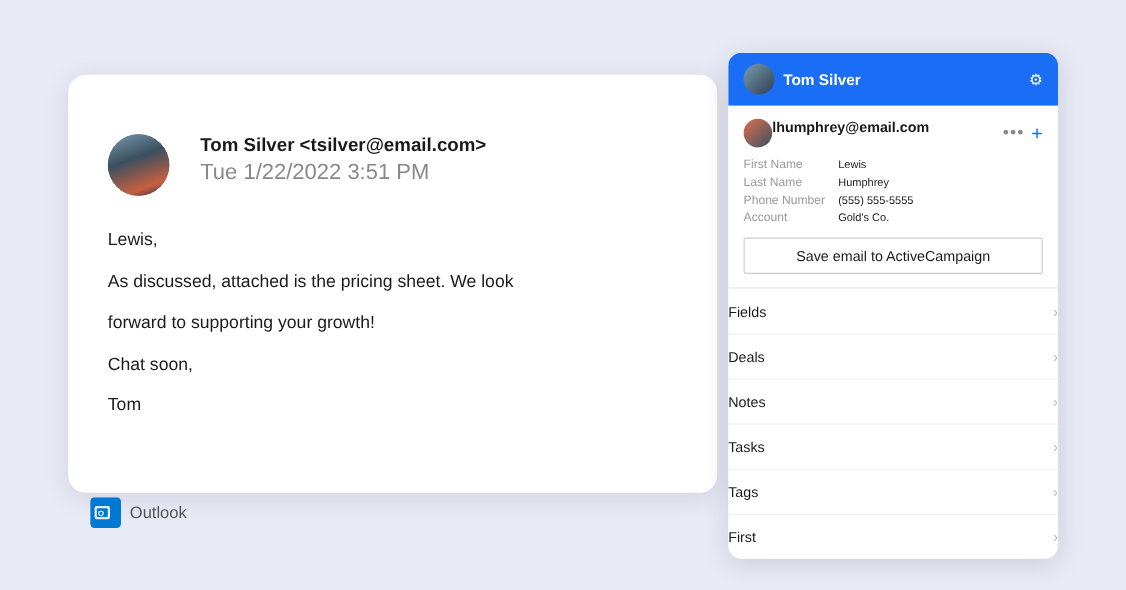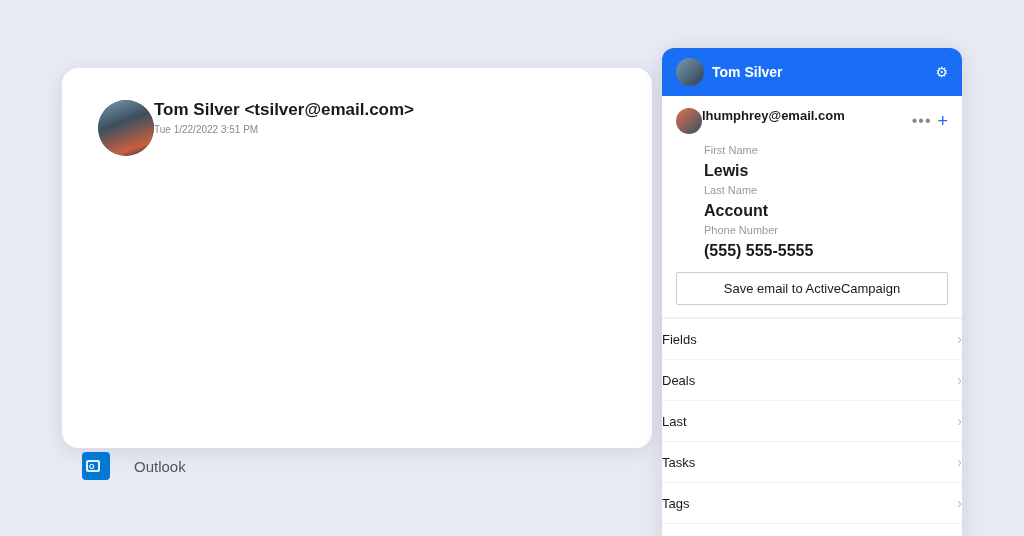--- a/index.html
+++ b/index.html
@@ -30,22 +30,23 @@
       min-height: 380px;
       background: #fff;
       border-radius: 16px;
       box-shadow: 0 4px 24px rgba(0,0,0,0.10);
       padding: 32px 36px 36px 36px;
     }
 
     .email-header {
       display: flex;
       align-items: flex-start;
-      gap: 0;
+      gap: 28px;
       margin-bottom: 28px;
+      margin-top: 22px;
     }
 
     .avatar-circle {
       width: 56px;
       height: 56px;
       border-radius: 50%;
       overflow: hidden;
       flex-shrink: 0;
       background: linear-gradient(135deg, #5c7a8a 0%, #2d3e50 60%, #e07050 100%);
       display: flex;
@@ -66,21 +67,21 @@
       gap: 4px;
     }
 
     .email-sender {
       font-size: 17px;
       font-weight: 600;
       color: #1a1a1a;
     }
 
     .email-date {
-      font-size: 10px;
+      font-size: 20px;
       color: #888;
     }
 
     .email-to {
       font-size: 15px;
       color: #555;
       margin-bottom: 28px;
     }
 
     .email-body {
@@ -93,21 +94,21 @@
       margin-bottom: 12px;
     }
 
     
     .outlook-logo {
       position: absolute;
       bottom: 8px;
       left: 20px;
       display: flex;
       align-items: center;
-      gap: 24px;
+      gap: 8px;
     }
 
     .outlook-icon {
       width: 28px;
       height: 28px;
     }
 
     .outlook-text {
       font-size: 15px;
       color: #555;
@@ -213,34 +214,32 @@
 
     .field-rows {
       margin-bottom: 12px;
     }
 
     .field-row {
       display: flex;
       align-items: baseline;
       gap: 6px;
       margin-bottom: 4px;
-      flex-direction: column;
     }
 
     .field-label {
       font-size: 11px;
       color: #999;
       min-width: 80px;
     }
 
     .field-value {
-      font-size: 16px;
-      color: #1a1a1a;
-      font-weight: 700;
-      margin-left: 28px;
+      font-size: 10px;
+      color: #1a1a1a;
+      font-weight: 400;
     }
 
     .save-btn {
       display: block;
       width: 100%;
       margin-bottom: 12px;
       padding: 8px 0;
       background: #fff;
       border: 1.5px solid #ccc;
       border-radius: 2px;
@@ -287,20 +286,27 @@
   <div class="email-card">
     <div class="email-header">
       <div class="avatar-circle">
         <div class="avatar-silhouette"></div>
       </div>
       <div class="email-meta">
         <span class="email-sender">Tom Silver &lt;tsilver@email.com&gt;</span>
         <span class="email-date">Tue 1/22/2022 3:51 PM</span>
       </div>
     </div>
+    <div class="email-body">
+      <p>Lewis,</p>
+      <p>As discussed, attached is the pricing sheet. We look</p>
+      <p>forward to  supporting your growth!</p>
+      <p>Chat soon,</p>
+      <p>Tom</p>
+    </div>
   </div>
 
   <div class="outlook-logo">
     <svg class="outlook-icon" viewBox="0 0 28 28" xmlns="http://www.w3.org/2000/svg">
       <rect width="28" height="28" rx="4" fill="#0078d4"></rect>
       <rect x="4" y="8" width="14" height="12" rx="2" fill="#fff" opacity="0.9"></rect>
       <rect x="6" y="10" width="10" height="8" rx="1" fill="#0078d4"></rect>
       <text x="7" y="17" font-size="7" fill="#fff" font-weight="bold">O</text>
     </svg>
     <span class="outlook-text">Outlook</span>
@@ -328,43 +334,47 @@
         </div>
       </div>
 
       <div class="field-rows">
         <div class="field-row">
           <span class="field-label">First Name</span>
           <span class="field-value">Lewis</span>
         </div>
         <div class="field-row">
           <span class="field-label">Last Name</span>
-          <span class="field-value">Account</span>
+          <span class="field-value">Humphrey</span>
         </div>
         <div class="field-row">
           <span class="field-label">Phone Number</span>
           <span class="field-value">(555) 555-5555</span>
         </div>
+        <div class="field-row">
+          <span class="field-label">Account</span>
+          <span class="field-value">Gold's Co.</span>
+        </div>
       </div>
 
       <button class="save-btn">Save email to ActiveCampaign</button>
     </div>
 
     <div class="section-list">
 
     <div class="section-row">
     <span class="section-label">Fields</span>
     <span class="chevron">›</span>
   </div>
         <div class="section-row">
     <span class="section-label">Deals</span>
     <span class="chevron">›</span>
   </div>
         <div class="section-row">
-    <span class="section-label">Last</span>
+    <span class="section-label">Notes</span>
     <span class="chevron">›</span>
   </div>
         <div class="section-row">
     <span class="section-label">Tasks</span>
     <span class="chevron">›</span>
   </div>
         <div class="section-row">
     <span class="section-label">Tags</span>
     <span class="chevron">›</span>
   </div>

